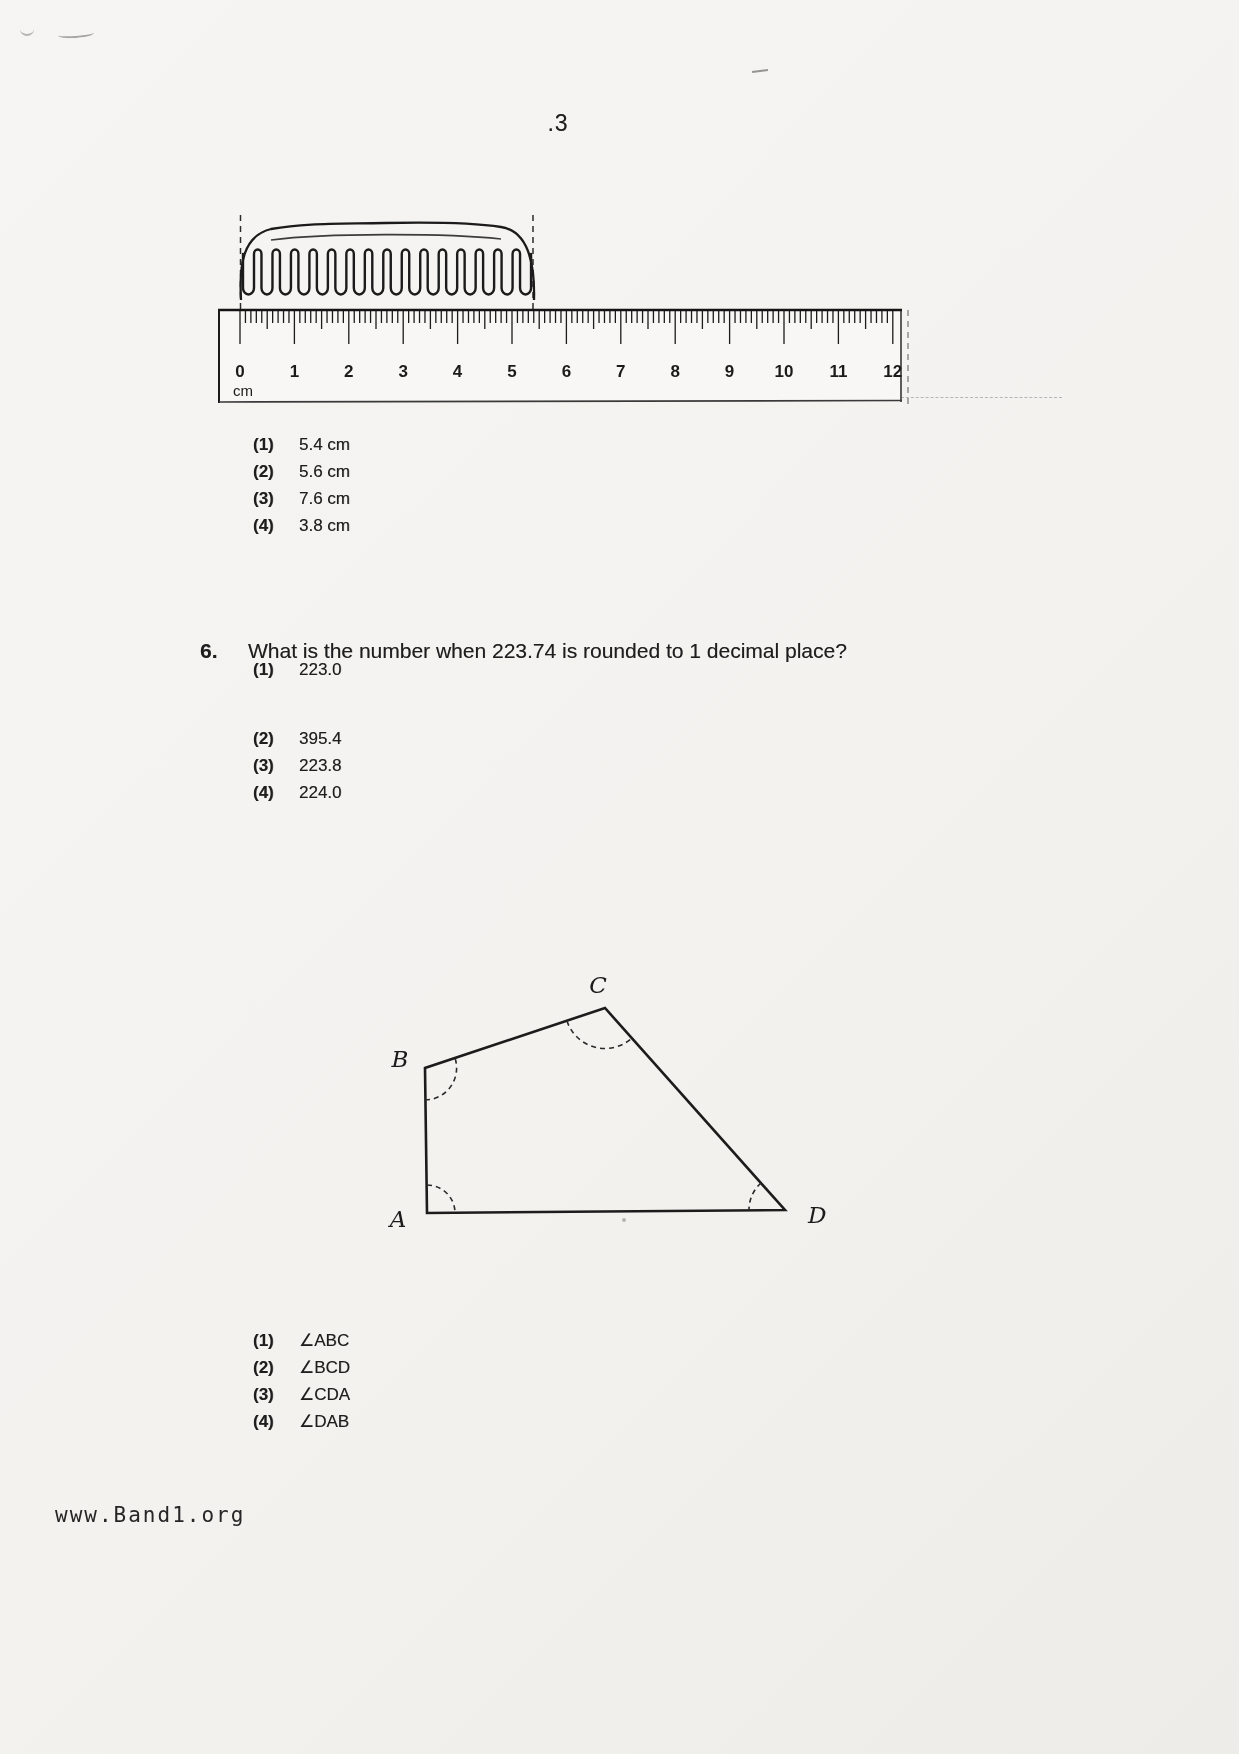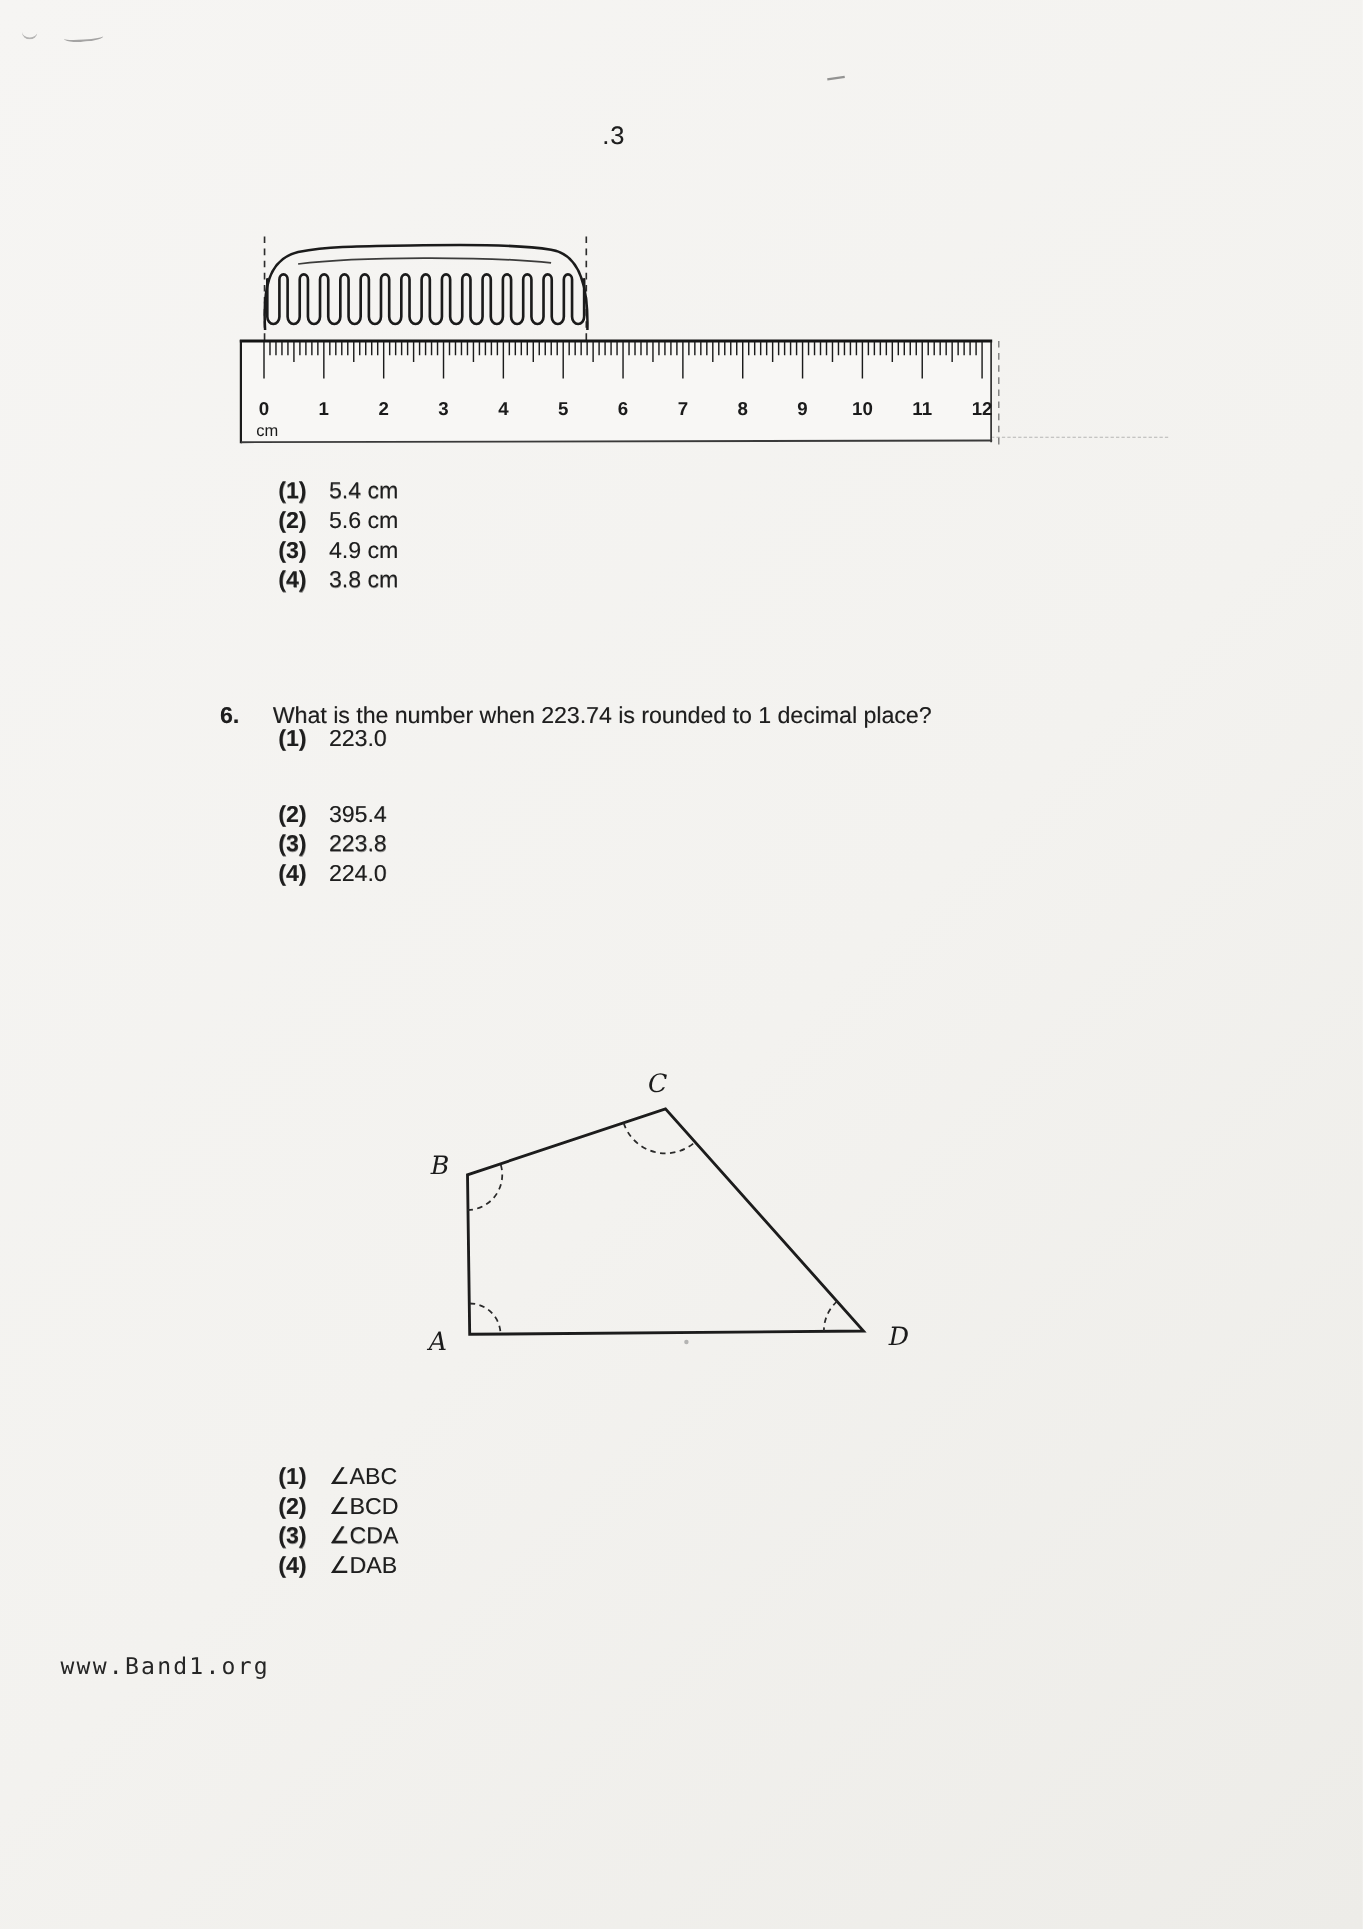--- a/index.html
+++ b/index.html
@@ -11,21 +11,21 @@
     color:#1e1e1e;
     overflow:hidden;
   }
   .scan{ text-shadow:0.3px 0.3px 0.5px rgba(25,25,25,0.45); }
   .page-number{
     position:absolute; left:528px; top:110px; width:60px;
     font-size:23px; text-align:center; letter-spacing:1px;
   }
   .qline{ position:absolute; left:200px; font-size:21px; white-space:nowrap; }
   .qnum{ display:inline-block; width:48px; font-weight:bold; }
-  .opt{ position:absolute; left:253px; font-size:21px; white-space:nowrap; }
+  .opt{ position:absolute; left:253px; font-size:17px; white-space:nowrap; }
   .omark{ display:inline-block; width:46px; font-weight:bold; }
   .figure-svg{ position:absolute; }
   svg text{ font-family:"Liberation Sans",sans-serif; fill:#1b1b1b; }
   .ruler-num{ font-size:17px; font-weight:bold; }
   .vertex-label{ font-family:"DejaVu Serif",serif; font-style:italic; font-size:23px; }
   .footer{
     position:absolute; left:55px; top:1503px;
     font-family:"DejaVu Sans Mono",monospace;
     font-size:21px; letter-spacing:2px; color:#262626;text-align:center;
   }
@@ -201,21 +201,21 @@
     <text x="28" y="184" font-size="15">cm</text>
   </svg>
 
   <div class="opt scan" style="top:435px">
     <span class="omark">(1)</span><span>5.4 cm</span>
   </div>
   <div class="opt scan" style="top:462px">
     <span class="omark">(2)</span><span>5.6 cm</span>
   </div>
   <div class="opt scan" style="top:489px">
-    <span class="omark">(3)</span><span>4.9 cm</span>
+    <span class="omark">(3)</span><span>7.6 cm</span>
   </div>
   <div class="opt scan" style="top:516px">
     <span class="omark">(4)</span><span>3.8 cm</span>
   </div>
 
   <div class="qline scan" style="top:639px">
     <span class="qnum">6.</span><span>What is the number when 223.74 is rounded to 1 decimal place?</span>
   </div>
   <div class="opt scan" style="top:660px">
     <span class="omark">(1)</span><span>223.0</span>

